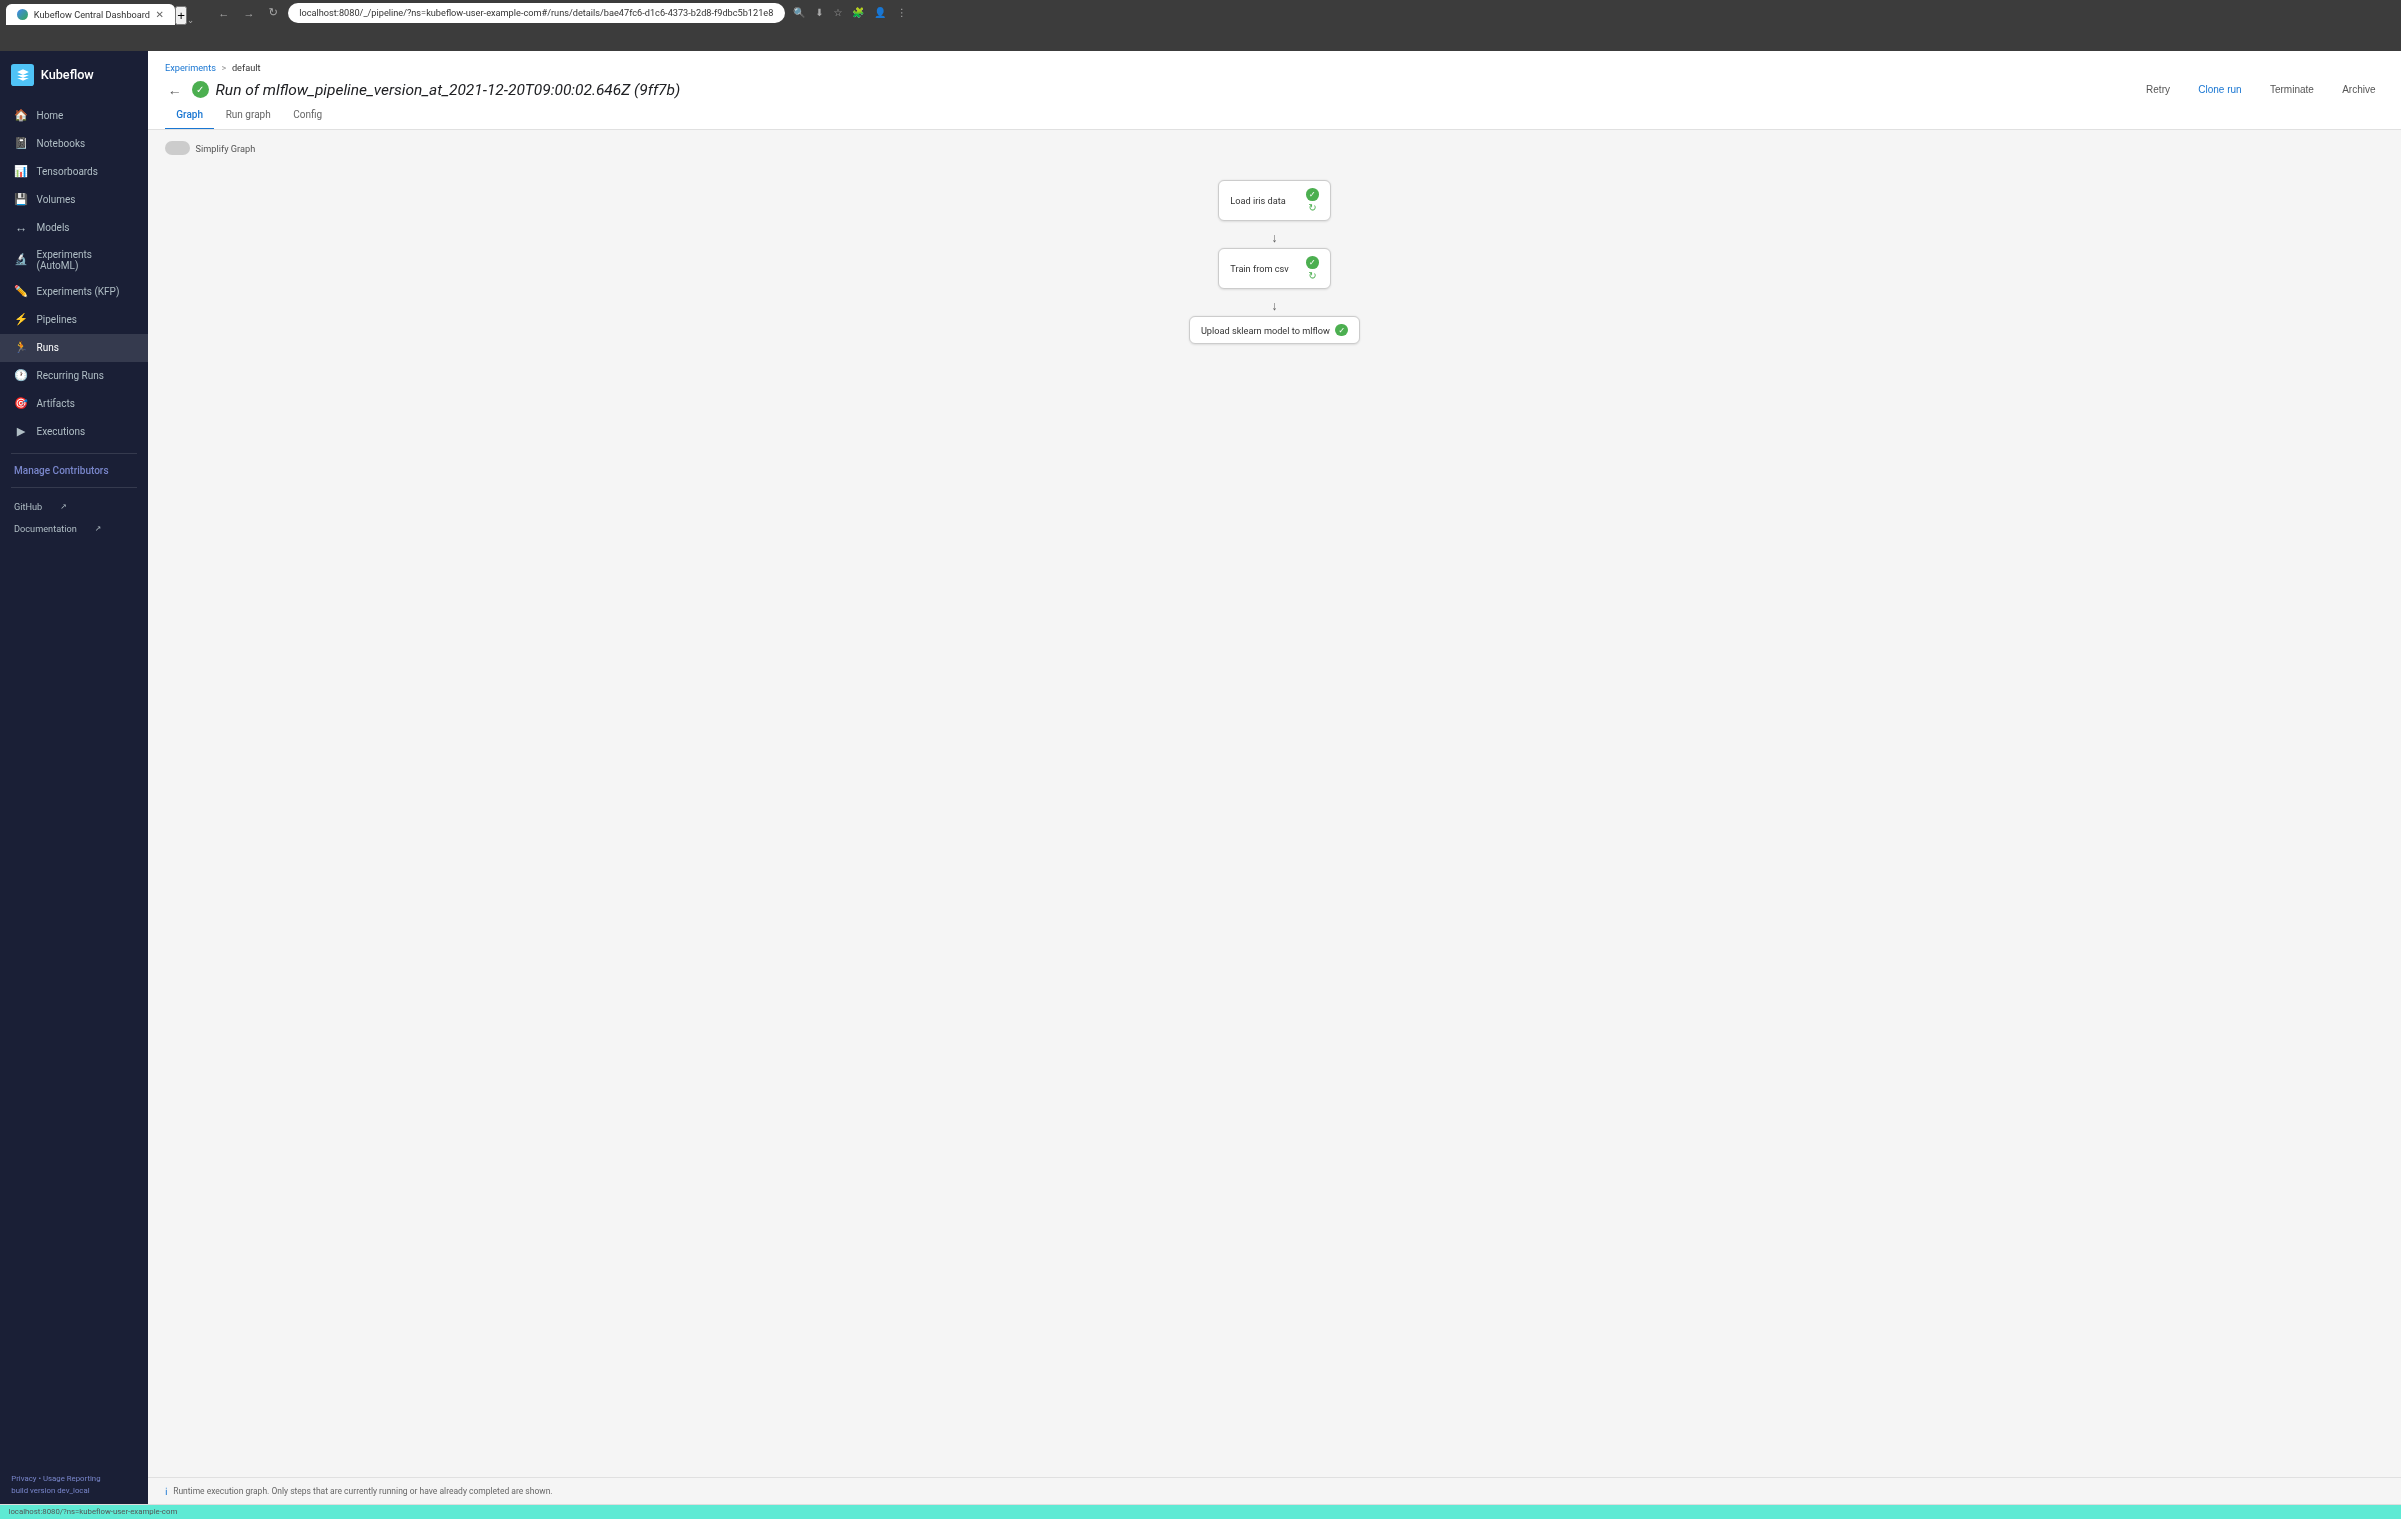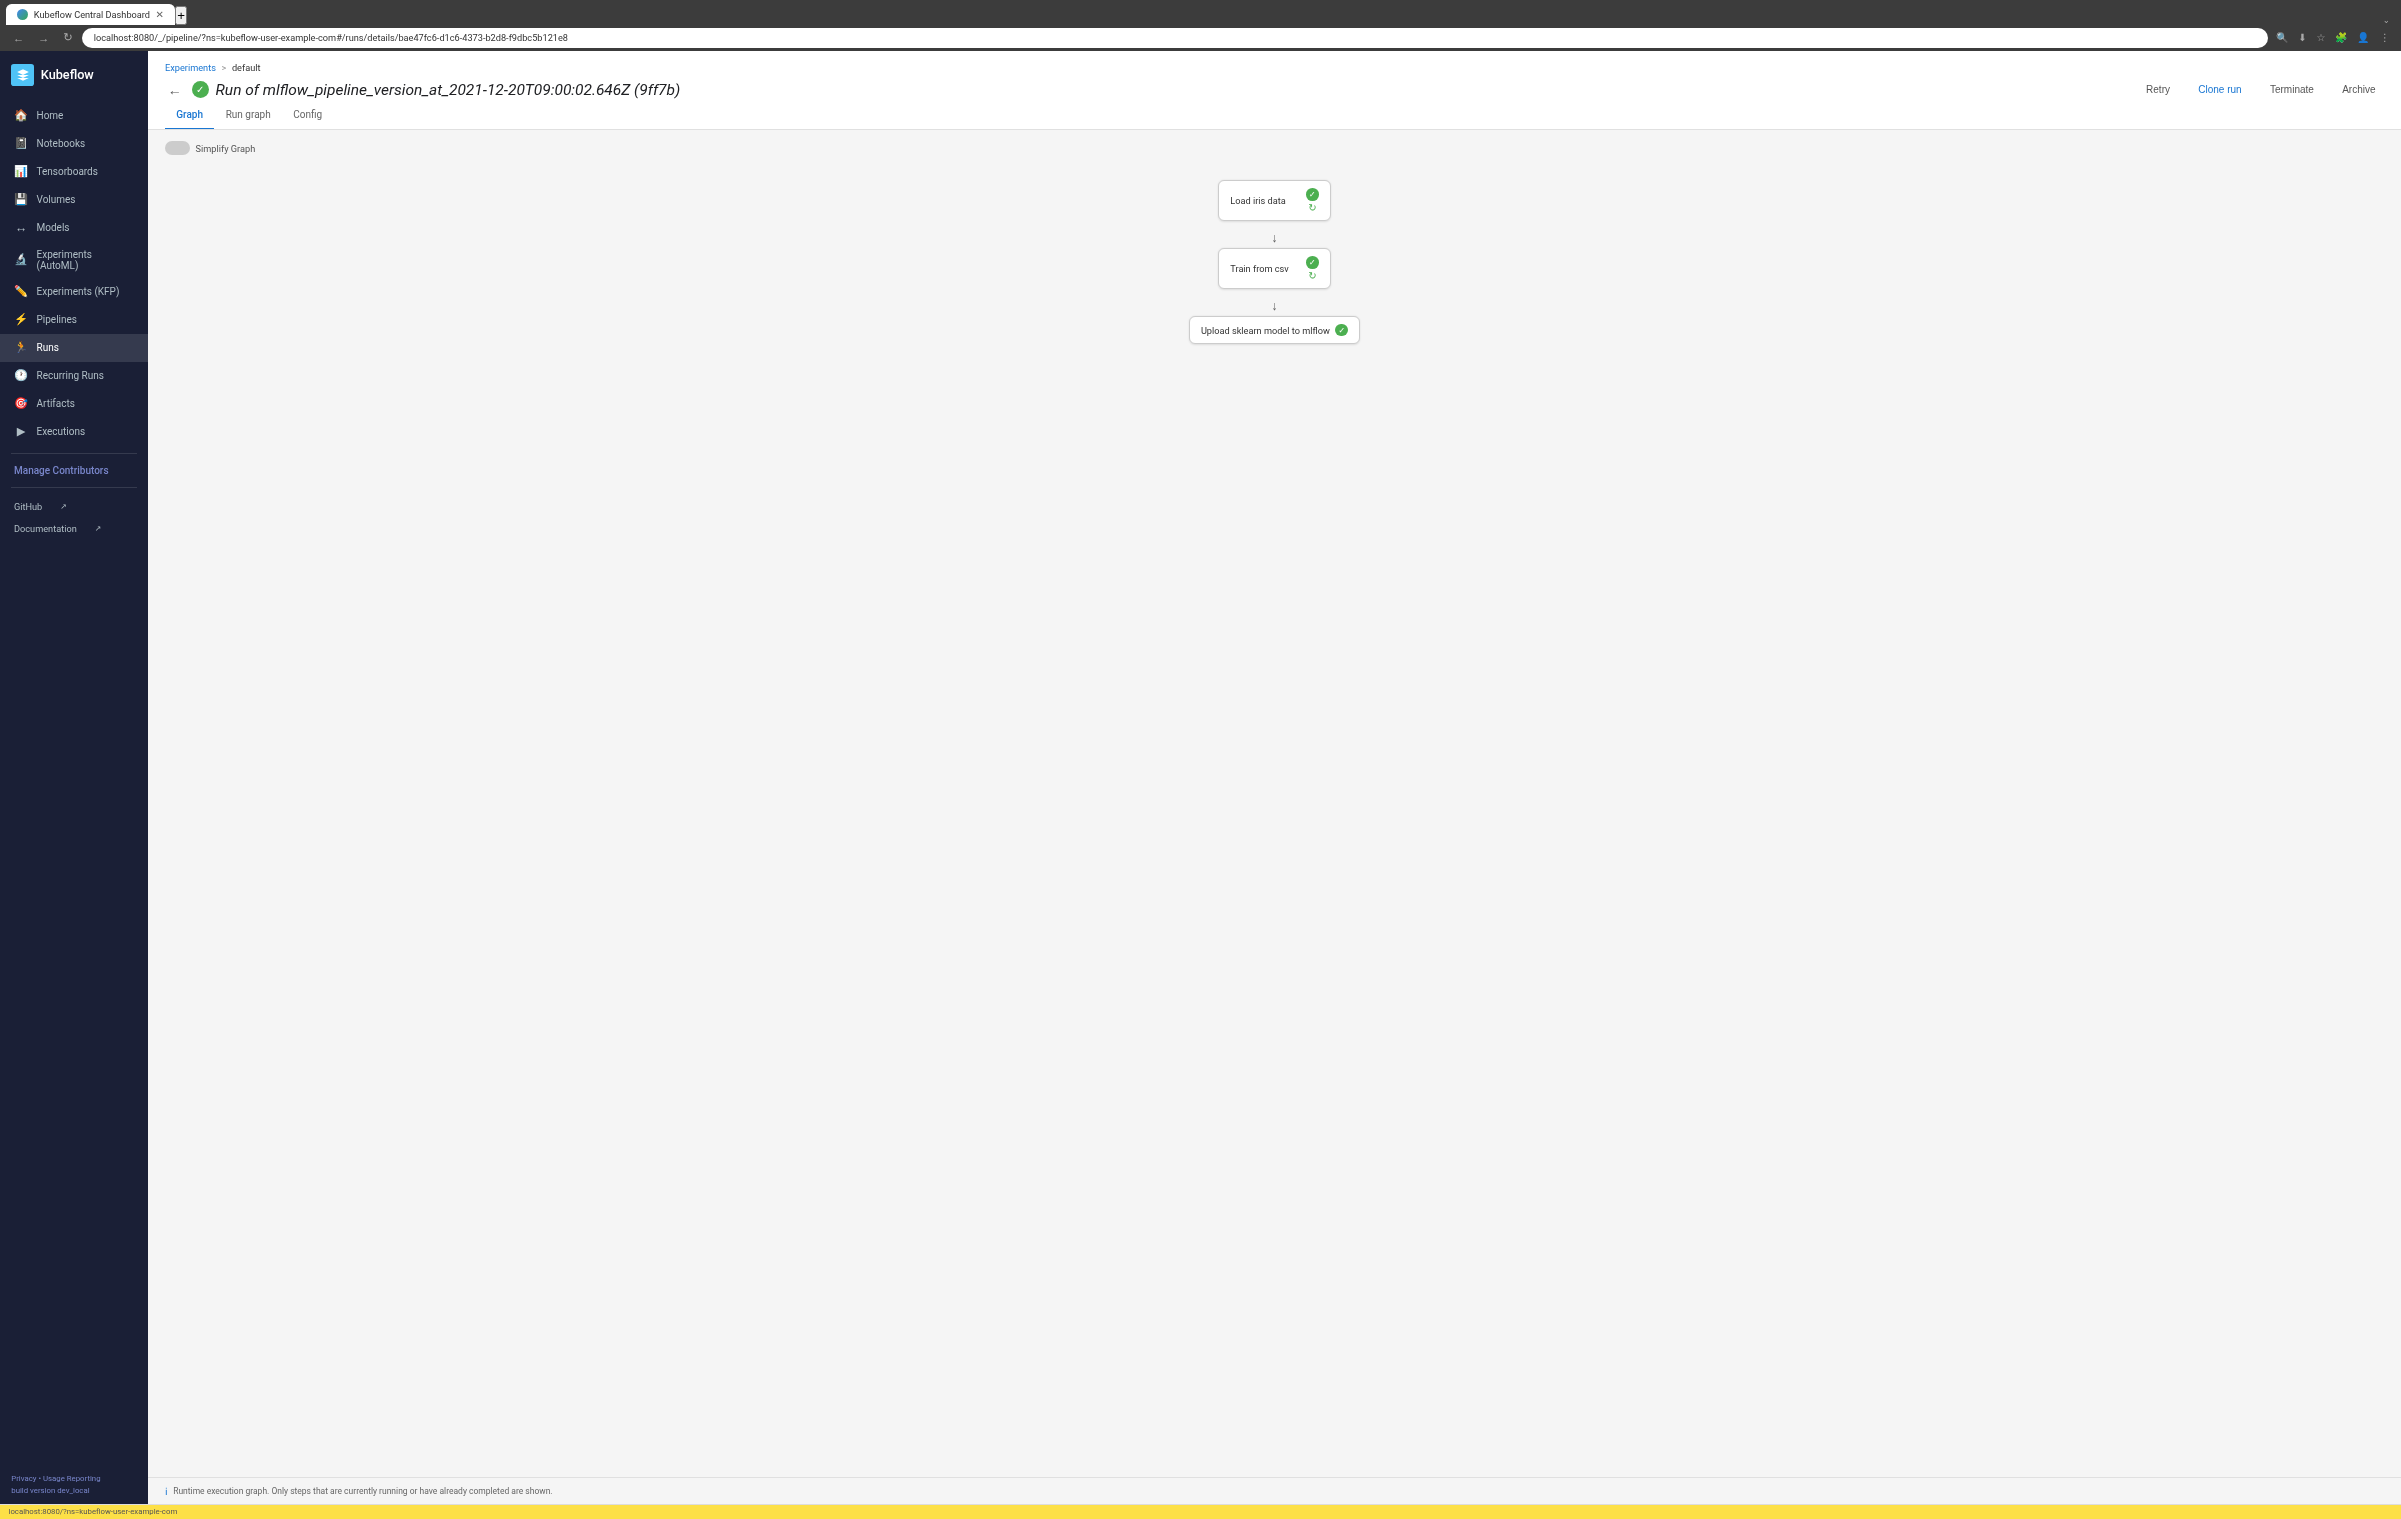--- a/index.html
+++ b/index.html
@@ -1,19 +1,19 @@
 <!DOCTYPE html>
 <html style="font-size:11.3px"><head>
   <meta charset="utf-8">
   <style>
     * { box-sizing: border-box; margin: 0; padding: 0; }
     body { font-family: 'Roboto', Arial, sans-serif; font-size: 10px; background: #f1f3f4; overflow: hidden; height: 100vh; display: flex; flex-direction: column; }
 
     
-    .browser-chrome { background: #3c3c3c; height: 51px; display: flex; flex-direction: column; flex-shrink: 0; }
+    .browser-chrome { background: #3c3c3c; height: 51px; display: flex; flex-direction: row; flex-shrink: 0; }
     .browser-tabs { display: flex; align-items: flex-end; padding: 5.6px 5.6px 0; height: 25px; }
     .browser-tab { background: #fff; border-radius: 5.6px 5.6px 0 0; padding: 4.2px 11.3px; display: flex; align-items: center; gap: 5.6px; font-size: 9.2px; color: #333; min-width: 141px; height: 21px; }
     .browser-tab .tab-favicon { width: 11.3px; height: 11.3px; background: #4285f4; border-radius: 1.4px; flex-shrink: 0; }
     .browser-tab .tab-close { margin-left: auto; color: #666; cursor: pointer; font-size: 10px; }
     .browser-toolbar { background: #3c3c3c; display: flex; align-items: center; padding: 4.2px 8.5px; gap: 5.6px; height: 25px; }
     .nav-btn { background: none; border: none; color: #aaa; cursor: pointer; font-size: 11.3px; padding: 2.8px 4.2px; border-radius: 2.8px; }
     .address-bar { flex: 1; background: #fff; border-radius: 14px; padding: 2.8px 11.3px; font-size: 9.2px; color: #333; display: flex; align-items: center; height: 20px; }
     .address-bar .url-text { flex: 1; overflow: hidden; text-overflow: ellipsis; white-space: nowrap; }
     .browser-actions { display: flex; gap: 4.2px; }
     .browser-action-btn { background: none; border: none; color: #aaa; cursor: pointer; font-size: 10px; padding: 2.8px; }
@@ -83,21 +83,21 @@
     .node-status-icons { display: flex; flex-direction: column; align-items: center; gap: 1.4px; }
     .node-check { width: 12.7px; height: 12.7px; background: #4caf50; border-radius: 50%; display: flex; align-items: center; justify-content: center; color: #fff; font-size: 7.8px; }
     .node-refresh { color: #4caf50; font-size: 10px; }
     .node-arrow { display: flex; justify-content: center; align-items: center; height: 21px; color: #666; font-size: 12.7px; }
 
     
     .status-bar { background: #f5f5f5; border-top: 0.7px solid #e0e0e0; padding: 5.6px 17px; display: flex; align-items: center; gap: 5.6px; font-size: 8.5px; color: #666; flex-shrink: 0; }
     .status-info-icon { color: #1976d2; font-size: 10px; }
 
     
-    .browser-status { background: #fde047; border-top: 0.7px solid #ddd; padding: 1.4px 8.5px; font-size: 7.8px; color: #555; height: 15.5px; display: flex; align-items: center; }
+    .browser-status { background: #5eead4; border-top: 0.7px solid #ddd; padding: 1.4px 8.5px; font-size: 7.8px; color: #555; height: 15.5px; display: flex; align-items: center; }
   </style>
 </head>
 <body>
 
 <div class="browser-chrome">
   <div class="browser-tabs">
     <div class="browser-tab">
       <div class="tab-favicon" style="background: linear-gradient(135deg, #4285f4, #34a853); border-radius: 50%;"></div>
       <span>Kubeflow Central Dashboard</span>
       <span class="tab-close">✕</span>

